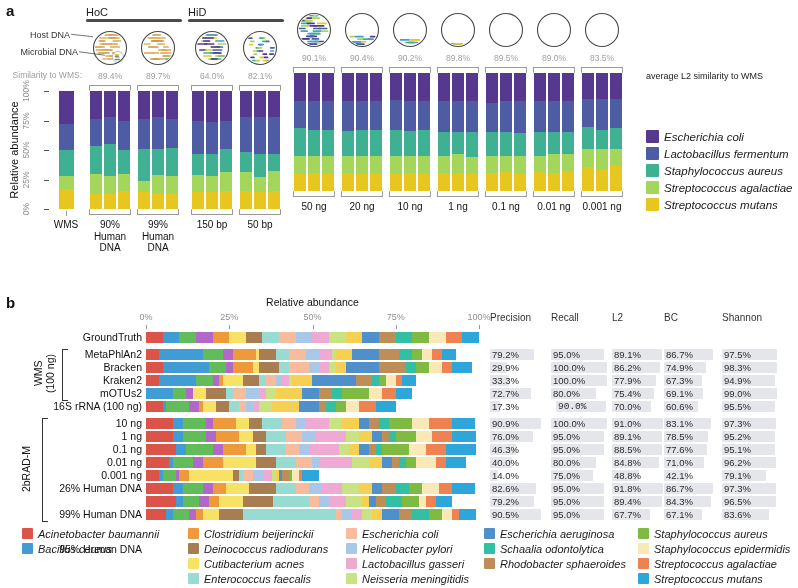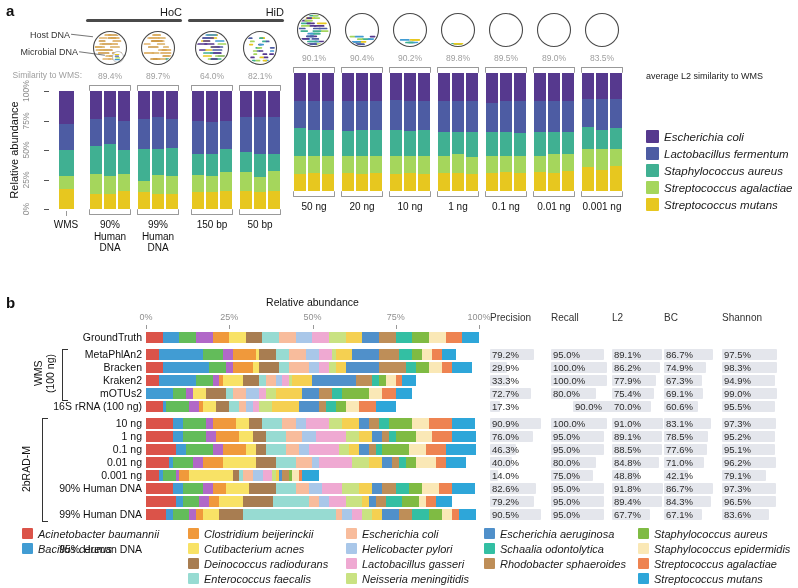--- a/index.html
+++ b/index.html
@@ -3,21 +3,21 @@
 <meta charset="utf-8">
 <style>
   html,body{margin:0;padding:0;background:#fff;}
   .fig{position:relative;width:798px;height:588px;background:#fff;
        font-family:"Liberation Sans","DejaVu Sans",sans-serif;overflow:hidden;color:#1a1a1a;}
   .plabel{position:absolute;font-size:15px;font-weight:bold;color:#111;}
   
   #pa-plot{position:absolute;left:52px;top:6px;display:flex;align-items:flex-start;}
   .pa-section{margin-right:6px;}
   .pa-sec-head{height:18px;}
-  .pa-sec-label{text-align:right;font-size:11px;height:13px;line-height:13px;color:#1a1a1a;}
+  .pa-sec-label{text-align:left;font-size:11px;height:13px;line-height:13px;color:#1a1a1a;}
   .pa-sec-line{height:2.5px;background:#4a4a4a;border-radius:2px;}
   .pa-groups{display:flex;}
   .pa-group{width:44px;margin:0 2px;display:flex;flex-direction:column;align-items:center;}
   .pa-group.single{width:24px;}
   .pa-circle{height:46px;width:40px;}
   .pa-sim{height:13px;font-size:8.5px;color:#9e9e9e;line-height:12px;}
   .pa-btopwrap,.pa-bbotwrap{height:8px;width:100%;display:flex;justify-content:center;}
   .pa-btop{width:40px;height:5px;border:1px solid #999;border-bottom:none;border-radius:1px;margin-top:2px;}
   .pa-bbot{width:40px;height:5px;border:1px solid #999;border-top:none;border-radius:1px;margin-bottom:2px;}
   .pa-btick{width:1px;height:5px;background:#999;margin-top:2px;}
@@ -1003,21 +1003,21 @@
         <div class="pb-seg" style="width: 9.99px; background: rgb(51, 191, 163);"></div>
         <div class="pb-seg" style="width: 9.99px; background: rgb(127, 187, 67);"></div>
         <div class="pb-seg" style="width: 13.32px; background: rgb(250, 232, 182);"></div>
         <div class="pb-seg" style="width: 16.65px; background: rgb(238, 131, 81);"></div>
         <div class="pb-seg" style="width: 19.98px; background: rgb(46, 166, 217);"></div>
       </div>
       <div class="pb-cell" style="left: 490px; top: 109px;">
         <div class="pb-cellbar" style="width: 9.688px;"></div>
         <div class="pb-celltext">17.3%</div>
       </div>
-      <div class="pb-cell" style="left: 573px; top: 109px;">
+      <div class="pb-cell" style="left: 556px; top: 109px; font-family: Liberation Mono, monospace;">
         <div class="pb-cellbar" style="width: 50.4px;"></div>
         <div class="pb-celltext">90.0%</div>
       </div>
       <div class="pb-cell" style="left: 612px; top: 109px;">
         <div class="pb-cellbar" style="width: 39.2px;"></div>
         <div class="pb-celltext">70.0%</div>
       </div>
       <div class="pb-cell" style="left: 664px; top: 109px;">
         <div class="pb-cellbar" style="width: 33.936px;"></div>
         <div class="pb-celltext">60.6%</div>
@@ -1233,21 +1233,21 @@
         <div class="pb-celltext">48.8%</div>
       </div>
       <div class="pb-cell" style="left: 664px; top: 178px;">
         <div class="pb-cellbar" style="width: 23.576px;"></div>
         <div class="pb-celltext">42.1%</div>
       </div>
       <div class="pb-cell" style="left: 722px; top: 178px;">
         <div class="pb-cellbar" style="width: 44.296px;"></div>
         <div class="pb-celltext">79.1%</div>
       </div>
-      <div class="pb-row-label" style="top: 191px;">90% Human DNA</div>
+      <div class="pb-row-label" style="top: 191px;">26% Human DNA</div>
       <div class="pb-bar" style="top: 191px;">
         <div class="pb-seg" style="width: 26.64px; background: rgb(219, 83, 73);"></div>
         <div class="pb-seg" style="width: 9.99px; background: rgb(65, 156, 211);"></div>
         <div class="pb-seg" style="width: 19.98px; background: rgb(99, 188, 90);"></div>
         <div class="pb-seg" style="width: 9.99px; background: rgb(177, 104, 200);"></div>
         <div class="pb-seg" style="width: 13.32px; background: rgb(240, 153, 59);"></div>
         <div class="pb-seg" style="width: 23.31px; background: rgb(248, 226, 102);"></div>
         <div class="pb-seg" style="width: 26.64px; background: rgb(168, 125, 81);"></div>
         <div class="pb-seg" style="width: 19.98px; background: rgb(151, 219, 210);"></div>
         <div class="pb-seg" style="width: 13.32px; background: rgb(248, 188, 156);"></div>
@@ -1390,26 +1390,26 @@
           <span class="sw" style="background: rgb(65, 156, 211);"></span>
           <span class="lb">Bacillus cereus</span>
         </div>
       </div>
       <div class="lg-col" style="left: 188px;">
         <div class="lg-item">
           <span class="sw" style="background: rgb(240, 153, 59);"></span>
           <span class="lb">Clostridium beijerinckii</span>
         </div>
         <div class="lg-item">
+          <span class="sw" style="background: rgb(168, 125, 81);"></span>
+          <span class="lb">Deinococcus radiodurans</span>
+        </div>
+        <div class="lg-item">
           <span class="sw" style="background: rgb(248, 226, 102);"></span>
           <span class="lb">Cutibacterium acnes</span>
-        </div>
-        <div class="lg-item">
-          <span class="sw" style="background: rgb(168, 125, 81);"></span>
-          <span class="lb">Deinococcus radiodurans</span>
         </div>
         <div class="lg-item">
           <span class="sw" style="background: rgb(151, 219, 210);"></span>
           <span class="lb">Enterococcus faecalis</span>
         </div>
       </div>
       <div class="lg-col" style="left: 346px;">
         <div class="lg-item">
           <span class="sw" style="background: rgb(248, 188, 156);"></span>
           <span class="lb">Escherichia coli</span>

